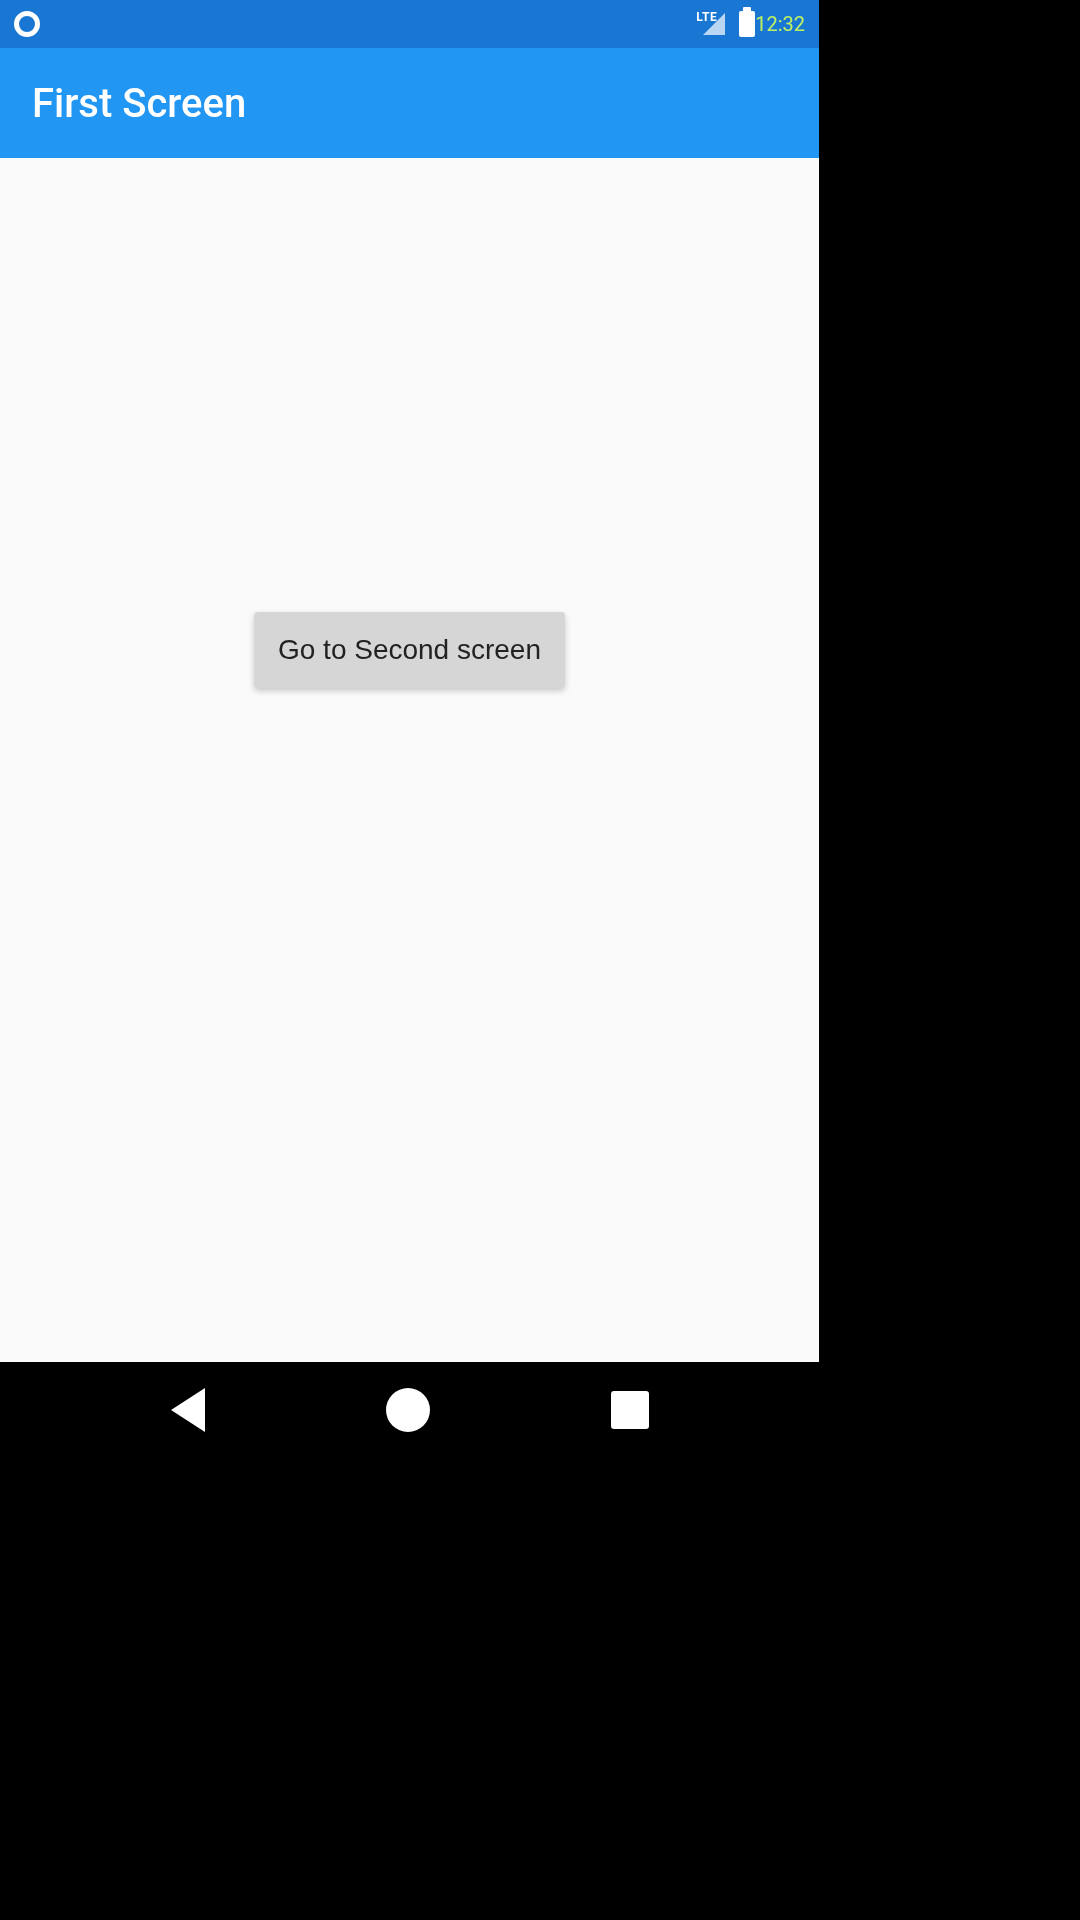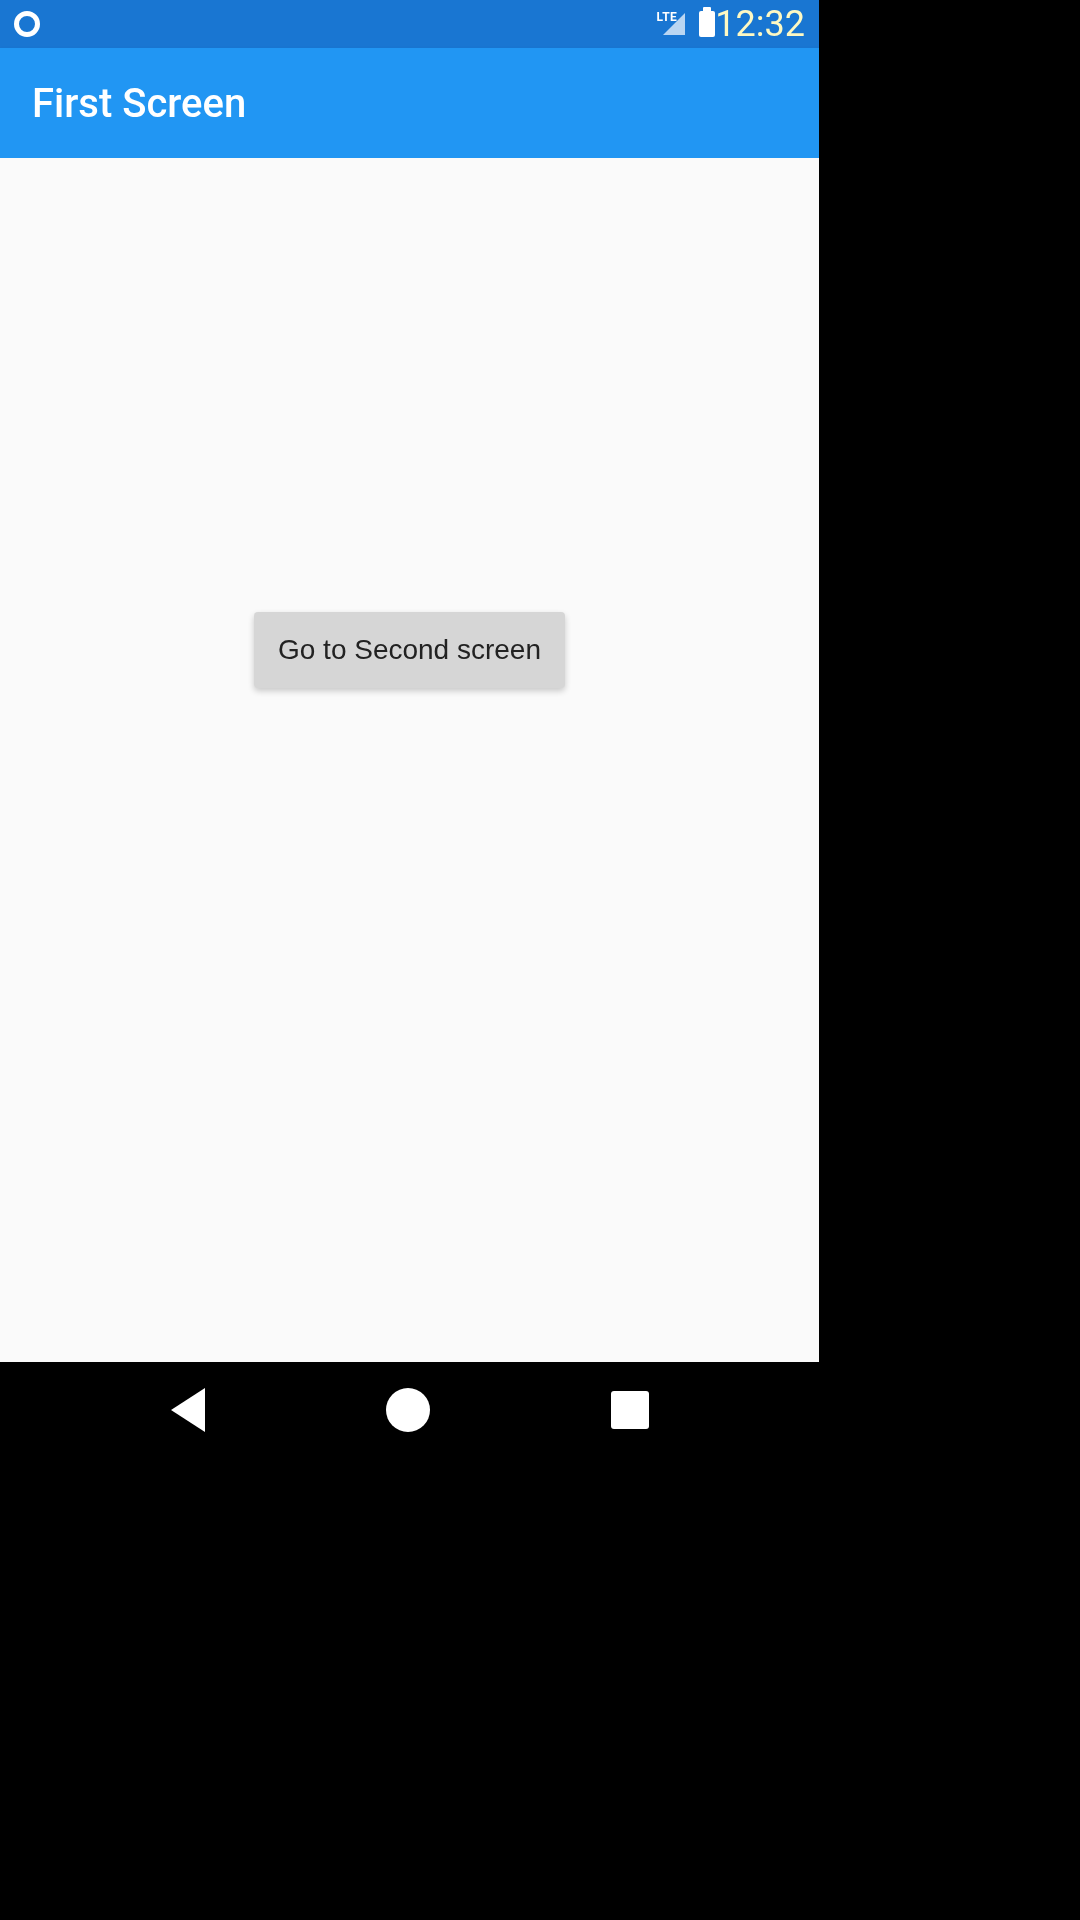--- a/index.html
+++ b/index.html
@@ -86,23 +86,23 @@
       position: absolute;
       top: -4px;
       left: 4px;
       width: 8px;
       height: 4px;
       background: #fff;
       border-radius: 1px 1px 0 0;
     }
     
     .clock {
-      font-size: 36px;
+      font-size: 20px;
       font-weight: 400;
-      color: #fef9c3;
+      color: #bef264;
     }
     
     
     .app-bar {
       height: 110px;
       background: #2196f3;
       display: flex;
       align-items: center;
       padding: 0 32px;
       box-shadow: 0 4px 6px rgba(0,0,0,0.15);

